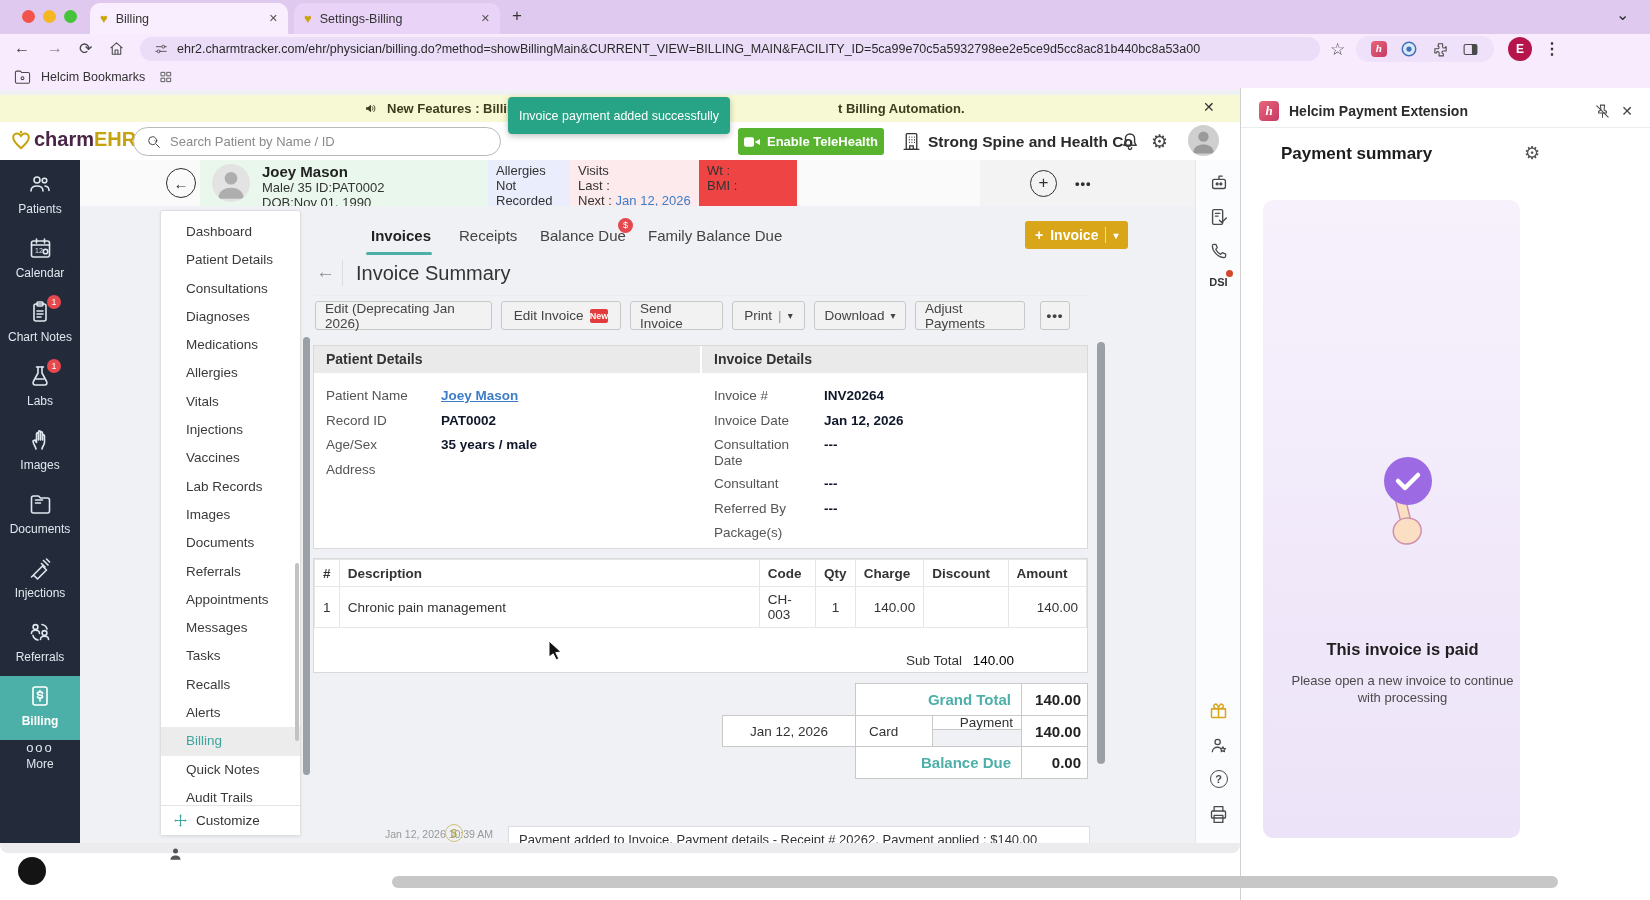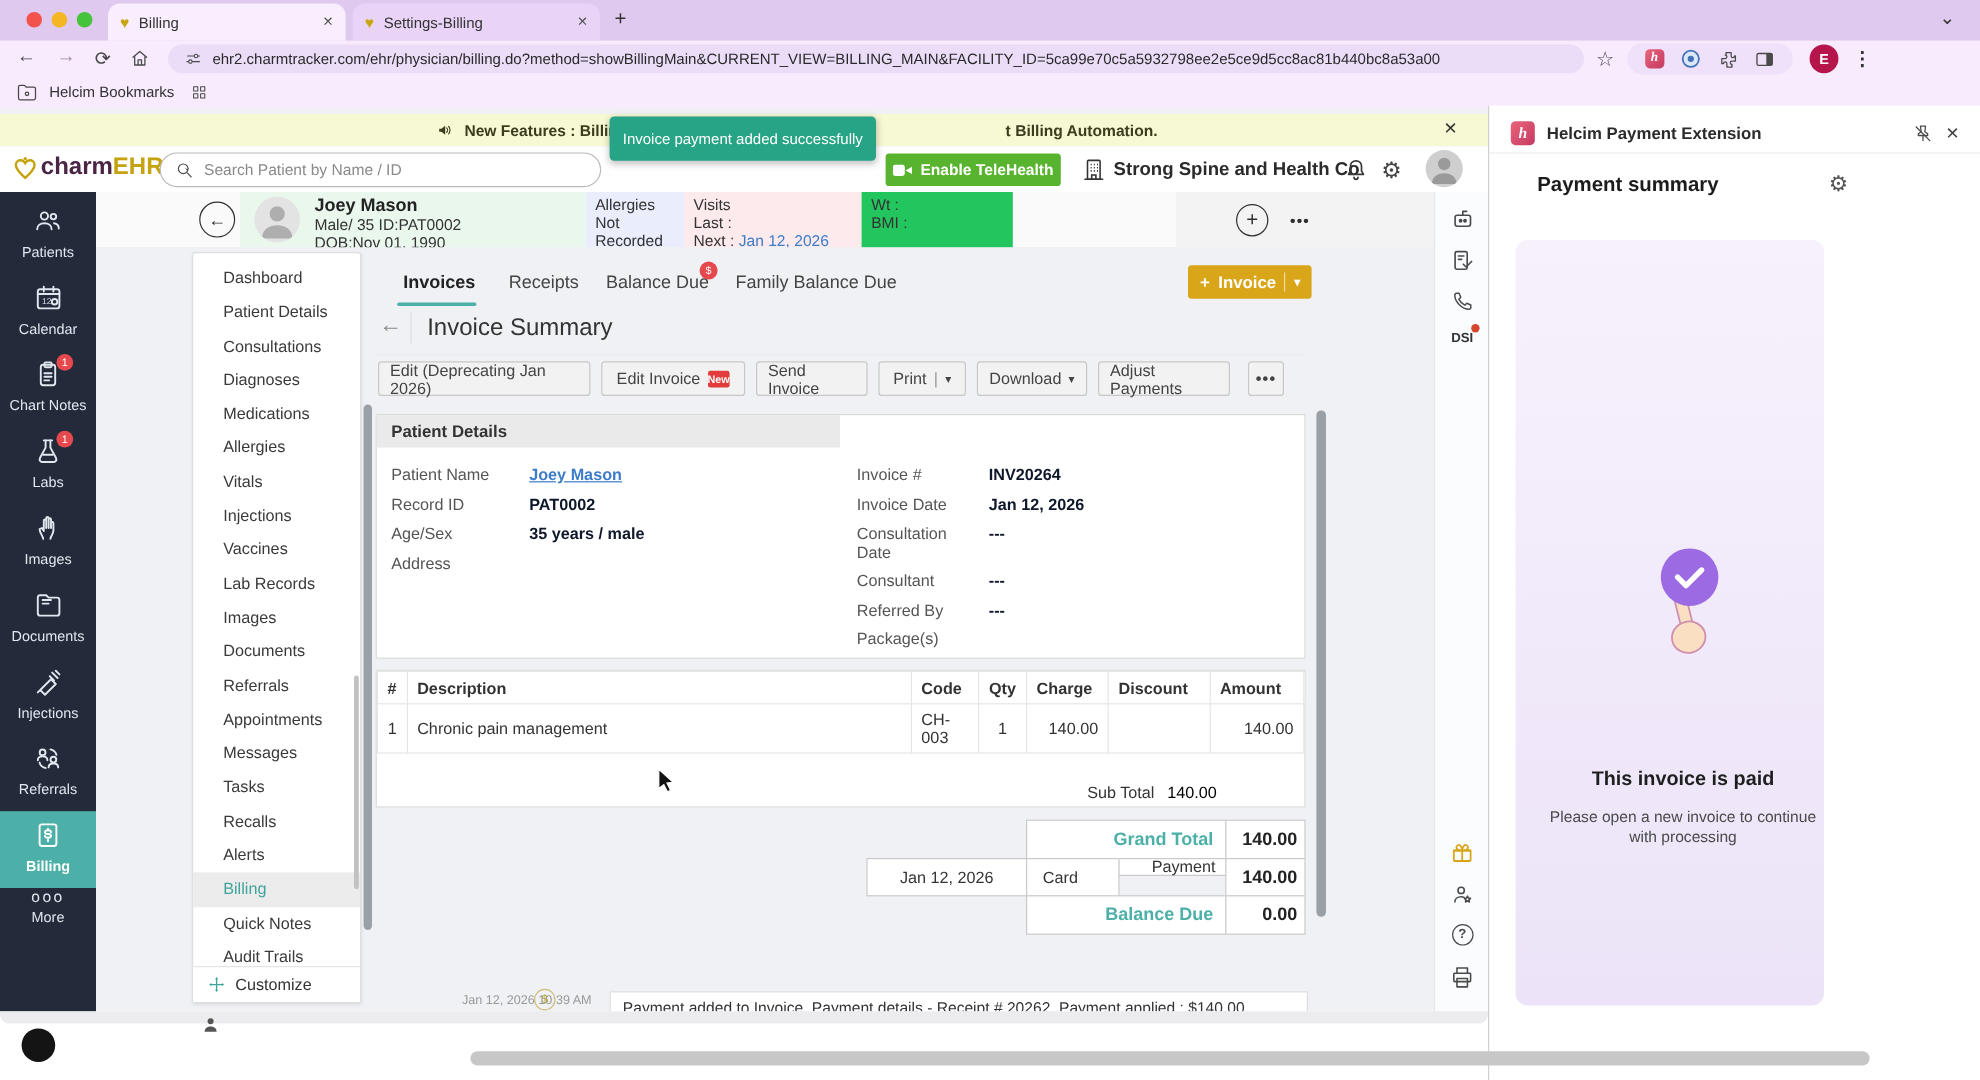--- a/index.html
+++ b/index.html
@@ -77,21 +77,21 @@
   .submenu { left:160px; top:120px; width:141px; height:626px; background:#fff; border:1px solid #dfdfdf;
     border-radius:3px; box-shadow:0 1px 3px rgba(0,0,0,.08); }
   .subitem { height:28.3px; line-height:28.3px; padding-left:25px; font-size:13.5px; color:#3a3a3a;
     white-space:nowrap; overflow:hidden; }
   .subitem.sel { background:#ececec; color:#3fa49c; }
   .customize { position:absolute; bottom:0; left:0; width:100%; height:30px; border-top:1px solid #e4e4e4;
     display:flex; align-items:center; gap:8px; padding-left:12px; font-size:13.5px; color:#333; background:#fff; }
   .sbthumb { background:#c2c2c2; border-radius:3px; }
 
   
-  .tabrow { font-size:15px; color:#444; }
+  .tabrow { font-size:15px; color:#444;margin-left:35px; }
   .ctab { position:absolute; top:0; }
   .ctab.active { font-weight:bold; color:#222; }
   .tealbar { background:#4db0a8; height:3px; border-radius:2px; }
   .dollarbadge { width:15px; height:15px; background:#e5484d; border-radius:50%; color:#fff;
     font-size:9px; line-height:15px; text-align:center; }
   .invoicebtn { background:#d9a619; border-radius:3px; color:#fff; height:28px;
     display:flex; align-items:center; padding:0 10px; gap:7px; font-size:14px; font-weight:600; }
   .invoicebtn .sep { width:1px; height:16px; background:rgba(255,255,255,.6); }
   .sumtitle { font-size:20px; color:#333; font-weight:500; }
   .abtn { position:absolute; top:0; height:29px; background:#f2f2f2; border:1px solid #c8c8c8; border-radius:3px;
@@ -282,21 +282,21 @@
       <div class="abs pblock" style="left:488px;width:82px;background:#e9edfc">
         <div>Allergies</div>
         <div>Not Recorded</div>
       </div>
       <div class="abs pblock" style="left:570px;width:148px;background:#fceaec">
         <div>Visits</div>
         <div>Last  :</div>
         <div><span>Next :</span>
           <span class="bluev">Jan 12, 2026</span></div>
       </div>
-      <div class="abs pblock" style="left:718px;width:126px;background:#22c55e">
+      <div class="abs pblock" style="left:699px;width:98px;background:#ef4444">
         <div>Wt   :</div>
         <div>BMI :</div>
       </div>
       <div class="abs" style="left:980px;width:260px;height:46px;background:#f3f3f3;display:flex;align-items:center;gap:18px;padding-left:50px">
         <div class="plus-circ">+</div>
         <div style="font-size:13px;font-weight:bold;color:#2f2f2f;letter-spacing:1px">•••</div>
       </div>
     </div>
     <div class="abs backcirc">←</div>
 
@@ -458,20 +458,21 @@
         </div>
       <div class="abtn" style="left:915px;width:110px">
           <span>Adjust Payments</span>
         </div>
       <div class="abtn" style="left:1040px;width:30px;font-weight:bold;letter-spacing:1px">•••</div>
     </div>
 
     <div class="abs card" style="left:313px;top:255px;width:775px;height:204px">
       <div style="display:flex;gap:2px">
         <div class="cardhdr" style="width:386px">Patient Details</div>
+        <div class="cardhdr" style="width:385px">Invoice Details</div>
       </div>
 
       <div class="frow" style="left:12px;top:42px"><span class="flabel">Patient Name</span></div>
       <div class="frow" style="left:127px;top:42px"><span class="linkval">Joey Mason</span></div>
       <div class="frow" style="left:12px;top:67px"><span class="flabel">Record ID</span></div>
       <div class="frow" style="left:127px;top:67px"><span class="fval">PAT0002</span></div>
       <div class="frow" style="left:12px;top:91px"><span class="flabel">Age/Sex</span></div>
       <div class="frow" style="left:127px;top:91px"><span class="fval">35 years / male</span></div>
       <div class="frow" style="left:12px;top:116px"><span class="flabel">Address</span></div>
 

